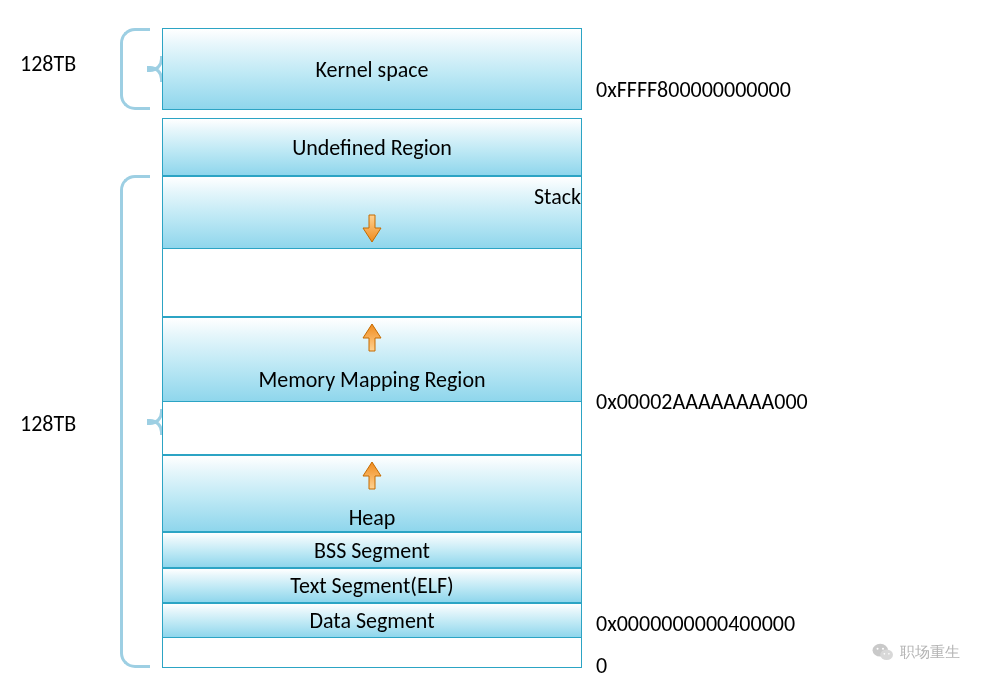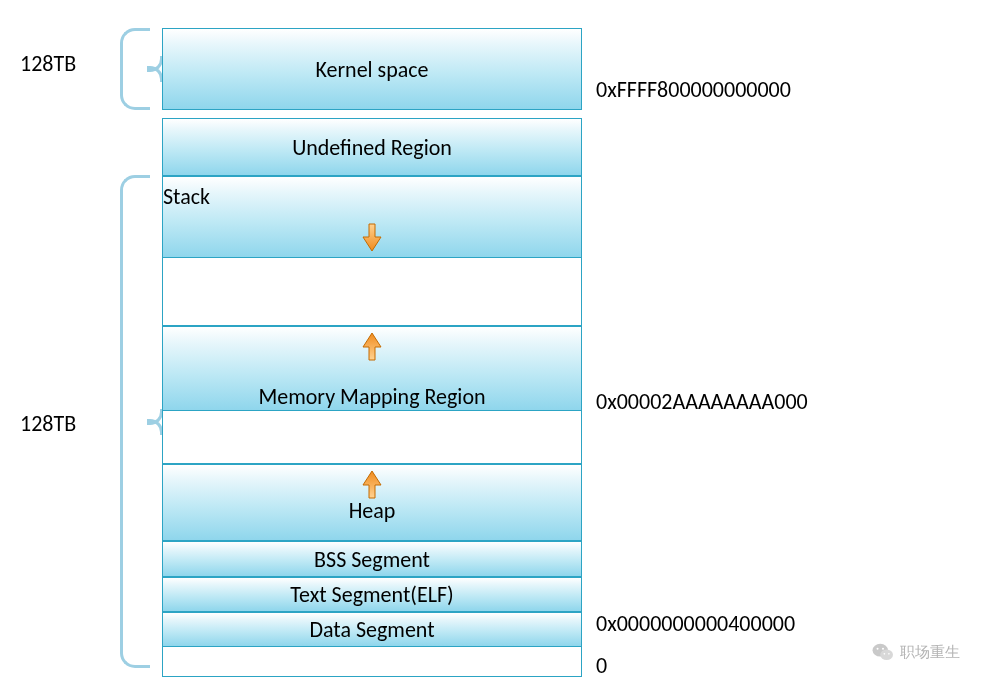--- a/index.html
+++ b/index.html
@@ -133,51 +133,51 @@
   <div class="grp" style="top:8px">
     <div class="seg" style="height:82px">
       <span>Kernel space</span>
     </div>
   </div>
 
   <div class="grp" style="top:98px">
     <div class="seg" style="height:58px">
       <span>Undefined Region</span>
     </div>
-    <div class="seg" style="height:82px;justify-content:flex-start;align-items:flex-start;padding-top:6px">
+    <div class="seg" style="height:73px;justify-content:flex-end;align-items:flex-start;padding-top:6px">
       <span>Stack</span>
       <div class="arrow" style="bottom:5px">
         <svg viewBox="0 0 24 30" width="24" height="30">
           <defs>
             <linearGradient id="gdn" x1="0" y1="0" x2="0" y2="1">
               <stop offset="0" stop-color="#ffd291"></stop>
                 <stop offset="1" stop-color="#f08b1d"></stop>
             </linearGradient>
           </defs>
           <path d="M9 2h6v13h6L12 29 3 15h6z" fill="url(#gdn)" stroke="#c46a00" stroke-width="1"></path>
         </svg>
       </div>
     </div>
     <div class="seg white" style="height:68px;border-top:none"></div>
-    <div class="seg" style="height:85px;align-items:flex-end;">
+    <div class="seg" style="height:85px;align-items:flex-end;padding-bottom:8px">
       <span>Memory Mapping Region</span>
       <div class="arrow" style="top:5px">
         <svg viewBox="0 0 24 30" width="24" height="30">
           <defs>
             <linearGradient id="gup1" x1="0" y1="0" x2="0" y2="1">
               <stop offset="0" stop-color="#f08b1d"></stop>
                 <stop offset="1" stop-color="#ffd291"></stop>
             </linearGradient>
           </defs>
           <path d="M12 1l9 14h-6v13H9V15H3z" fill="url(#gup1)" stroke="#c46a00" stroke-width="1"></path>
         </svg>
       </div>
     </div>
     <div class="seg white" style="height:53px;border-top:none"></div>
-    <div class="seg" style="height:77px;align-items:flex-end;padding-bottom:16px">
+    <div class="seg" style="height:77px;align-items:flex-end;padding-bottom:0">
       <span>Heap</span>
       <div class="arrow" style="top:5px">
         <svg viewBox="0 0 24 30" width="24" height="30">
           <defs>
             <linearGradient id="gup2" x1="0" y1="0" x2="0" y2="1">
               <stop offset="0" stop-color="#f08b1d"></stop>
                 <stop offset="1" stop-color="#ffd291"></stop>
             </linearGradient>
           </defs>
           <path d="M12 1l9 14h-6v13H9V15H3z" fill="url(#gup2)" stroke="#c46a00" stroke-width="1"></path>

